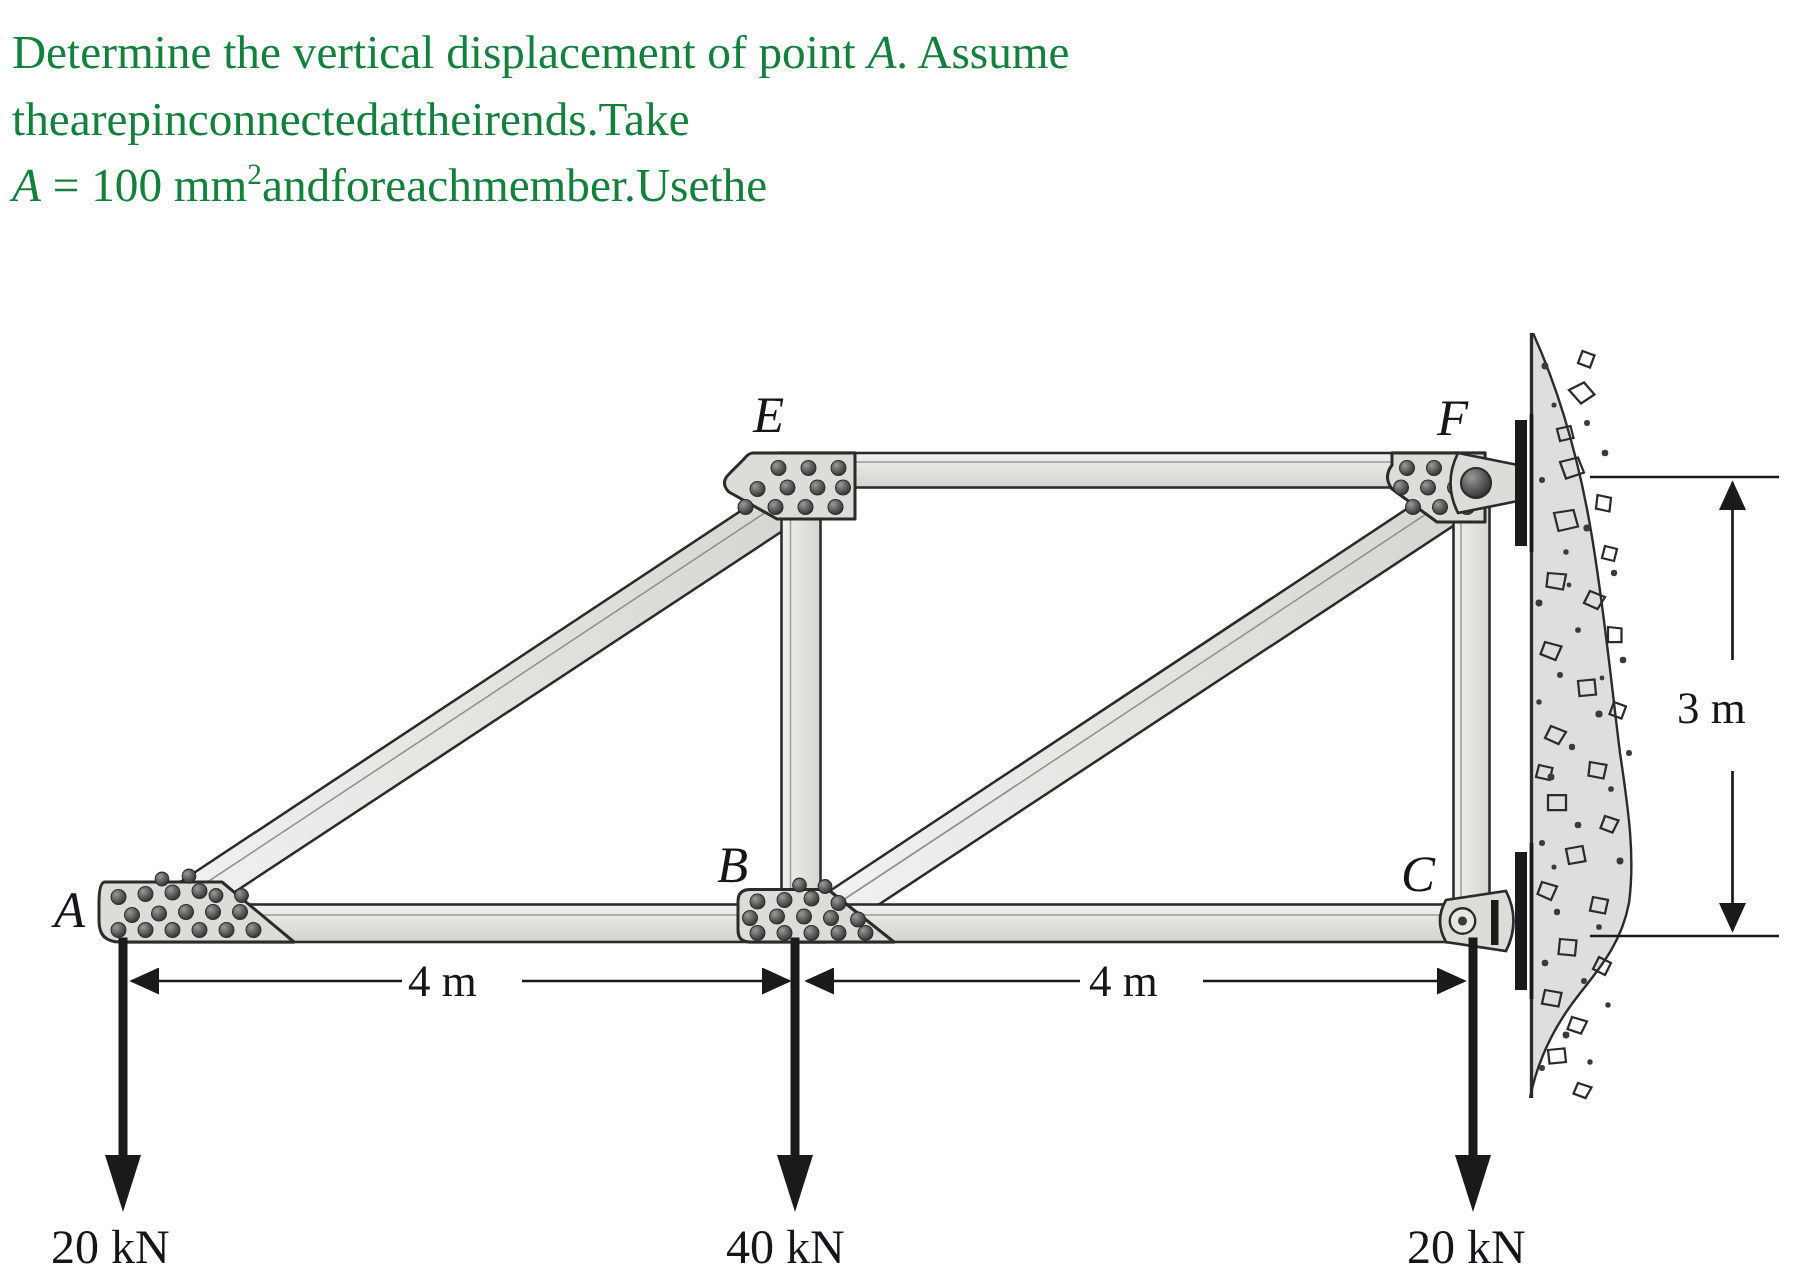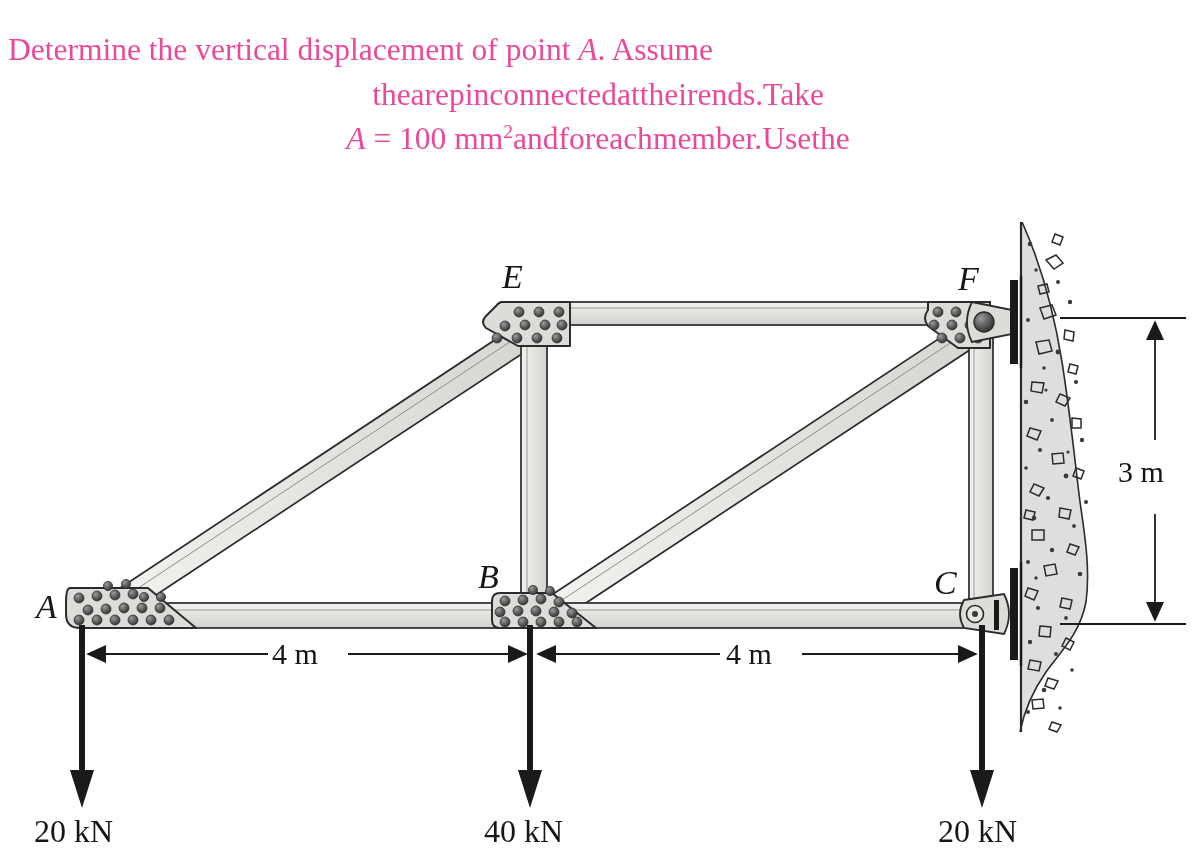--- a/index.html
+++ b/index.html
@@ -8,33 +8,33 @@
   }
   body {
     width: 1196px; height: 854px;
     font-family: "Liberation Serif", "DejaVu Serif", serif;
     color: #1a1a1a;
     overflow: hidden;
     position: relative;
   }
   #problem-statement {
     position: absolute;
-    left: 8px; top: 28px;
+    left: 8px; top: 13px;
     width: 1182px;
     font-size: 31.5px;
     line-height: 1.42;
-    color: #ec4899;
+    color: #15803d;
   }
   #problem-statement .line {
     display: block;
     white-space: nowrap;
   }
   #problem-statement .justified {
     display: flex;
-    justify-content: center;
+    justify-content: flex-start;
     width: 1180px;
   }
   .mvar {
     font-style: italic;
     font-family: "Liberation Serif", "DejaVu Serif", serif;
   }
   sup.exp {
     font-size: 0.62em;
     vertical-align: super;
     line-height: 0;

